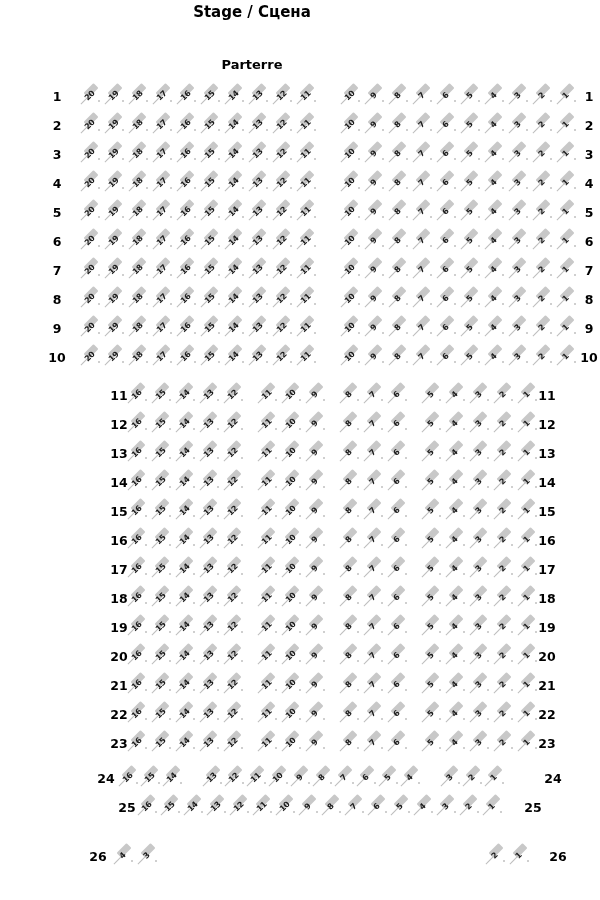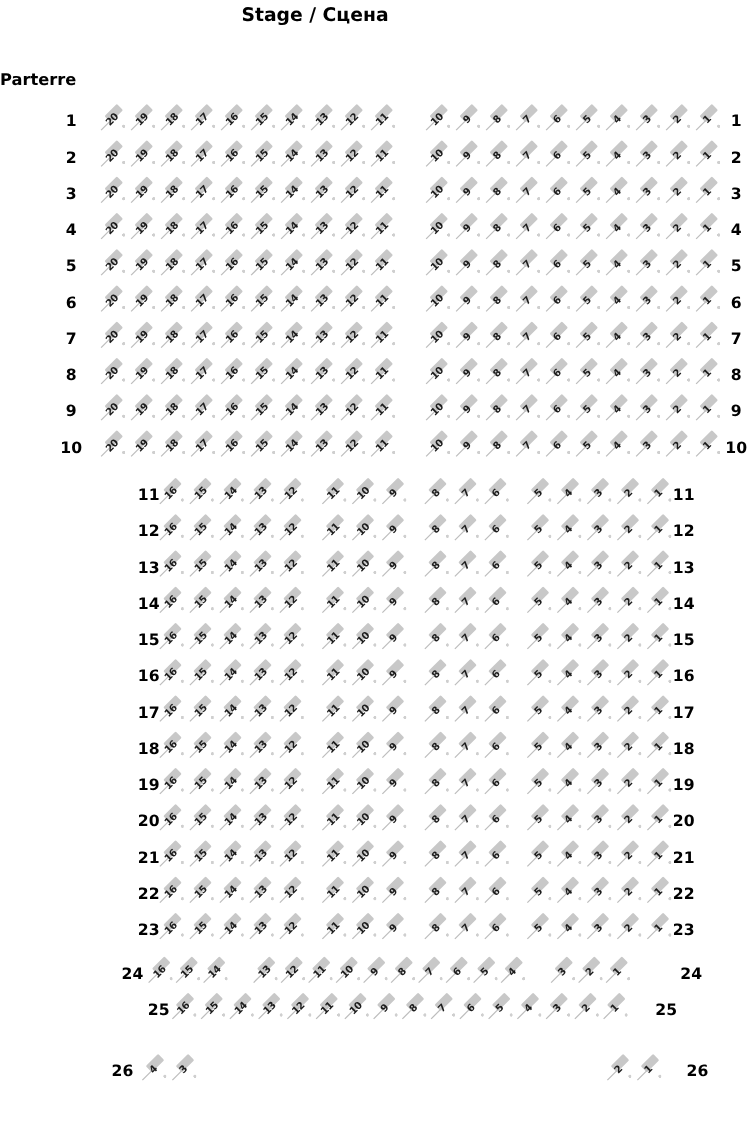--- a/index.html
+++ b/index.html
@@ -1,21 +1,21 @@
 <!DOCTYPE html>
 <html><head>
 <meta charset="utf-8">
 <style>
   html,body{margin:0;padding:0;background:#ffffff;}
   body{width:600px;height:900px;position:relative;overflow:hidden;
        font-family:"DejaVu Sans","Liberation Sans",sans-serif;}
 
   .title{position:absolute;top:3px;left:0;width:504px;text-align:center;
          font-size:15px;font-weight:bold;color:#000;}
-  .section{position:absolute;top:57px;left:0;width:504px;
+  .section{position:absolute;top:57px;left:0;width:504px;text-align:center;
          font-size:13px;font-weight:bold;color:#000;}
 
   #rows{position:absolute;top:82px;left:0;width:600px;}
   .row{position:relative;height:29px;width:600px;}
   
   #rows > .row:nth-child(11){margin-top:9px;}
   #rows > .row:nth-child(24){margin-top:6px;}
   #rows > .row:nth-child(26){margin-top:20px;}
 
   .rlabel{position:absolute;top:0;line-height:29px;font-weight:bold;

